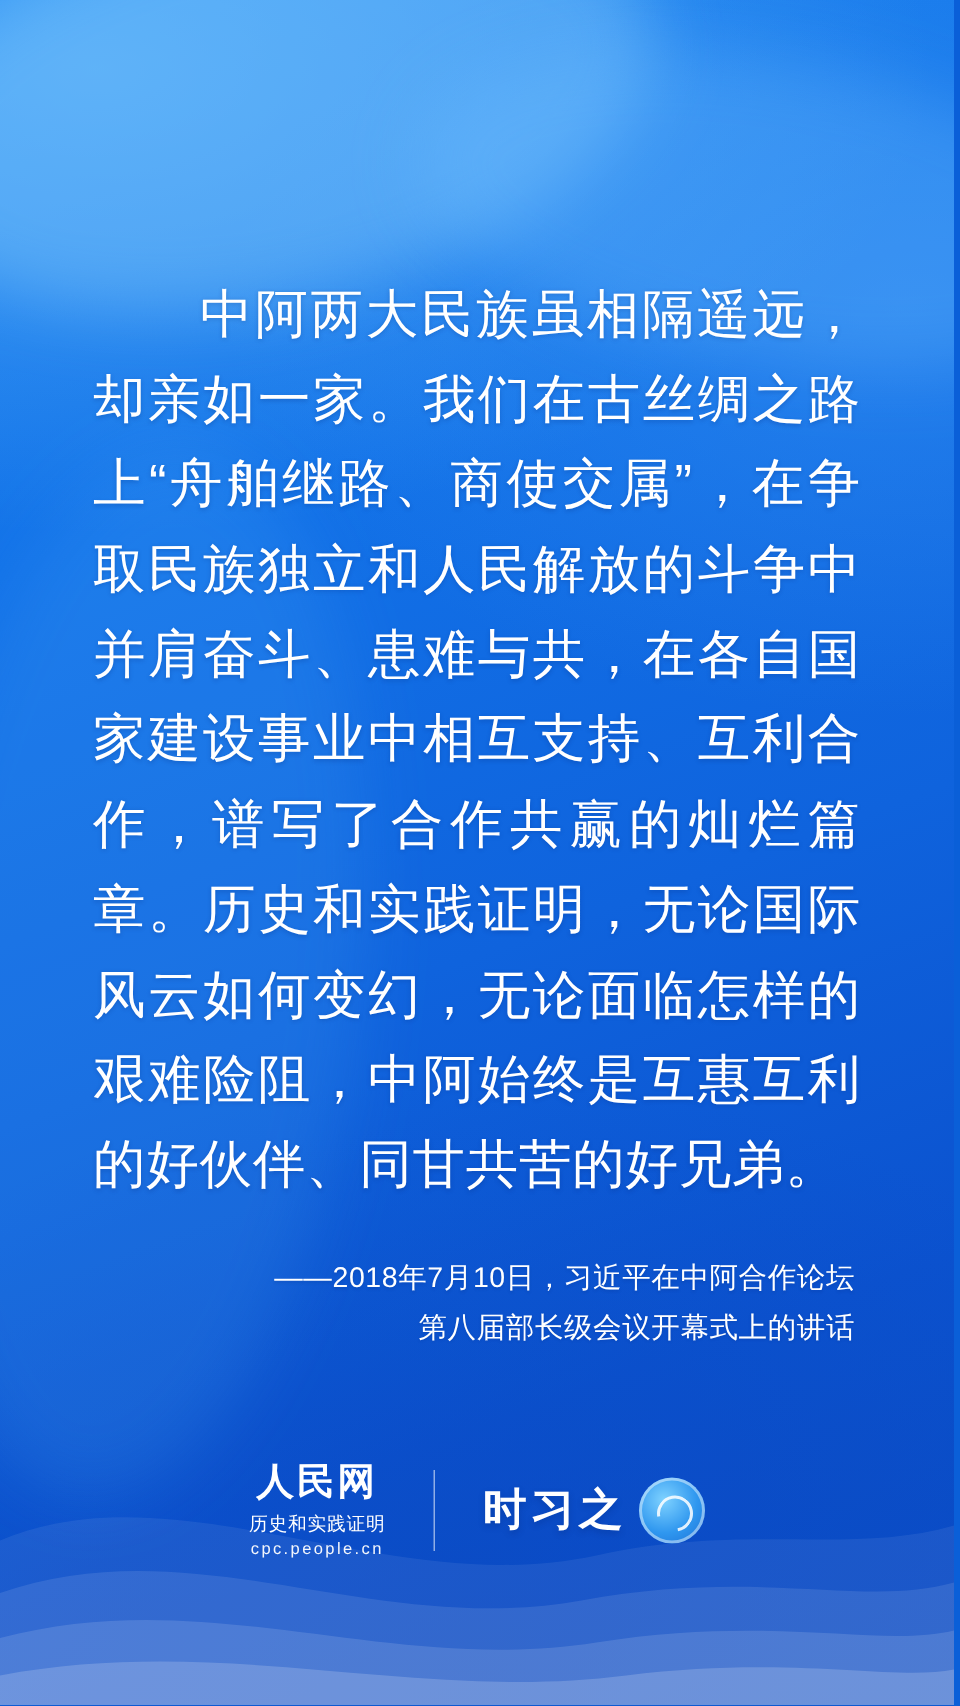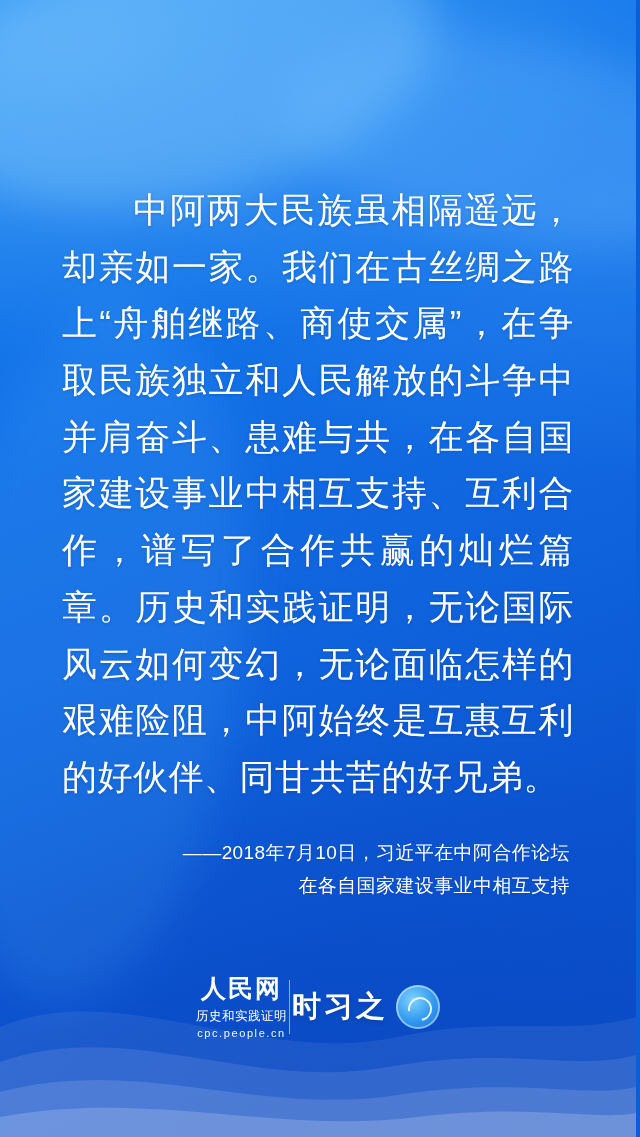--- a/index.html
+++ b/index.html
@@ -87,21 +87,21 @@
     text-shadow: 0 1px 2px rgba(0, 40, 120, 0.2);
   }
 
   .footer {
     position: absolute;
     left: 0; right: 0;
     top: 975px;
     display: flex;
     align-items: center;
     justify-content: center;
-    gap: 2px;
+    gap: 32px;
   }
   .logo-block {
     display: flex;
     flex-direction: column;
     align-items: center;
     color: #ffffff;
     line-height: 1.15;
   }
   .logo-main {
     font-size: 25px;
@@ -176,21 +176,21 @@
       <path d="M0,240 C150,212 280,258 420,240 C530,226 600,244 640,236 L640,260 L0,260 Z" fill="rgba(255,255,255,0.18)"></path>
     </svg>
   </div>
 
   <div class="quote">
     <span class="indent"></span><span>中阿两大民族虽相隔遥远，却亲如一家。我们在古丝绸之路上“舟舶继路、商使交属”，在争取民族独立和人民解放的斗争中并肩奋斗、患难与共，在各自国家建设事业中相互支持、互利合作，谱写了合作共赢的灿烂篇章。历史和实践证明，无论国际风云如何变幻，无论面临怎样的艰难险阻，中阿始终是互惠互利的好伙伴、同甘共苦的好兄弟。</span>
   </div>
 
   <div class="attribution">
     <div>——2018年7月10日，习近平在中阿合作论坛</div>
-    <div>在各自国家建设事业中相互支持</div>
+    <div>第八届部长级会议开幕式上的讲话</div>
   </div>
 
   <div class="footer">
     <div class="logo-block">
       <div class="logo-main">人民网</div>
       <div class="logo-sub">历史和实践证明</div>
       <div class="logo-url">cpc.people.cn</div>
     </div>
     <div class="divider-v"></div>
     <div class="brand-right">

